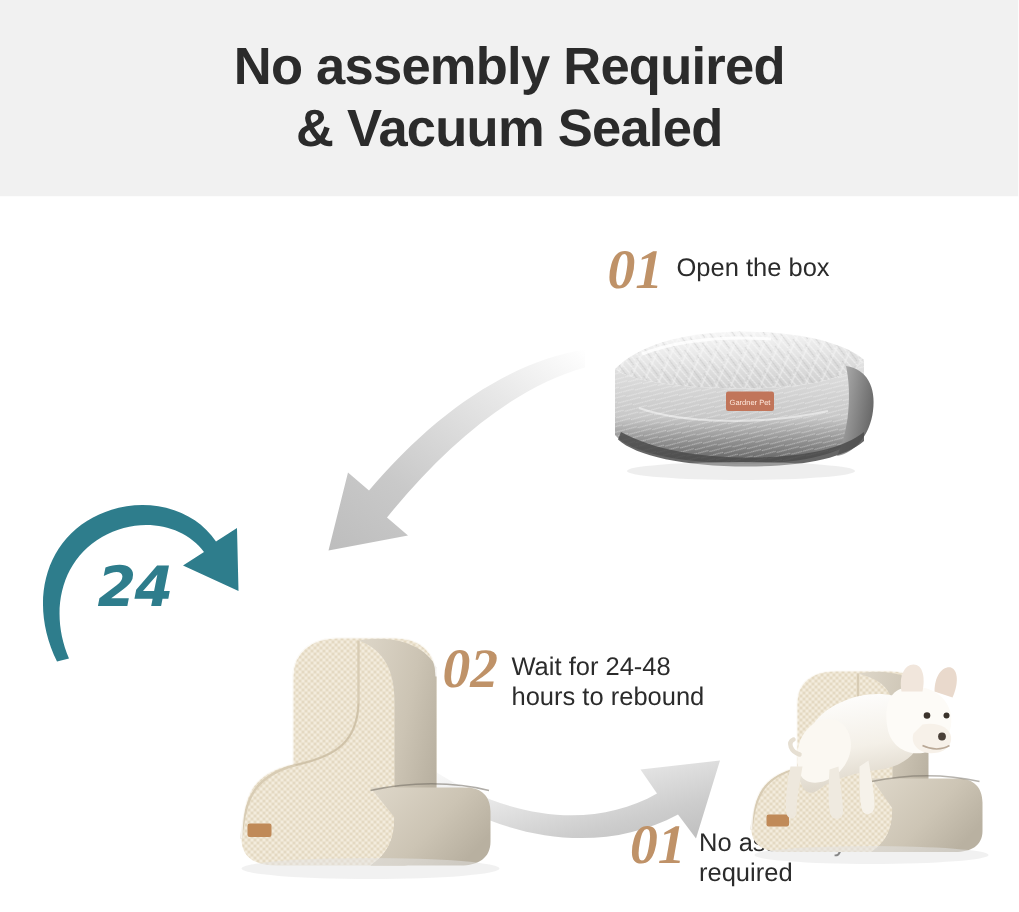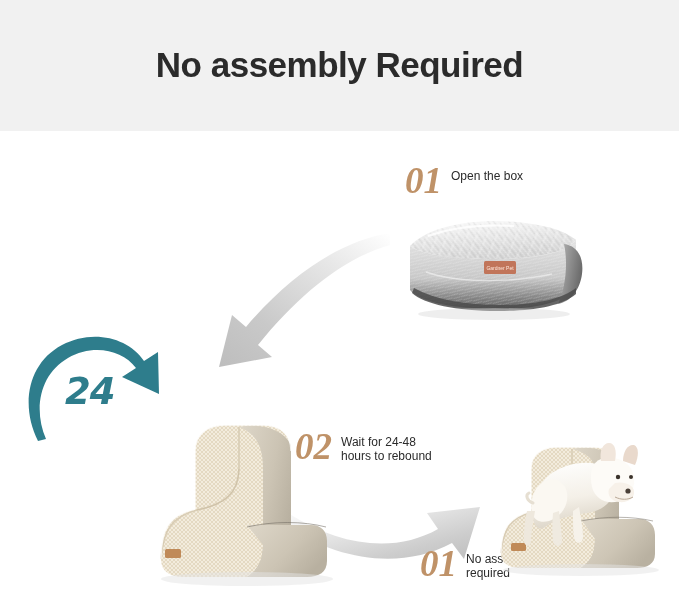--- a/index.html
+++ b/index.html
@@ -39,21 +39,21 @@
     font-weight:bold;
     font-size:37px;
     line-height:0.95;
     color:#bf9268;
     letter-spacing:0px;
     margin-right:9px;
     -webkit-font-smoothing:antialiased;
   }
   .step .txt{
     color:#2b2b2b;
-    font-size:12px;
+    font-size:17px;
     font-weight:500;
     line-height:1.17;
     padding-top:6px;
     white-space:pre-line;
   }
 
   #step1{left:405px;top:32px;}
   #step2{left:295px;top:298px;}
   #step3{left:420px;top:415px;}
 
@@ -75,20 +75,21 @@
   #stairs1{position:absolute;left:155px;top:278px;width:190px;height:180px;}
   #stairs2{position:absolute;left:497px;top:280px;width:175px;height:170px;}
   svg{display:block;}
 </style>
 </head>
 <body>
 
 <div id="header">
   <h1 id="headline">
     <span class="l1">No assembly Required</span>
+    <span class="l2">&amp; Vacuum Sealed</span>
   </h1>
 </div>
 
 <div id="stage">
 
   <svg style="position:absolute;left:172px;top:100px;" width="220" height="145" viewBox="0 0 220 145">
     <defs>
       <linearGradient id="ga1" x1="1" y1="0" x2="0" y2="1">
         <stop offset="0%" stop-color="#ffffff"></stop>
         <stop offset="28%" stop-color="#e8e8e8"></stop>

